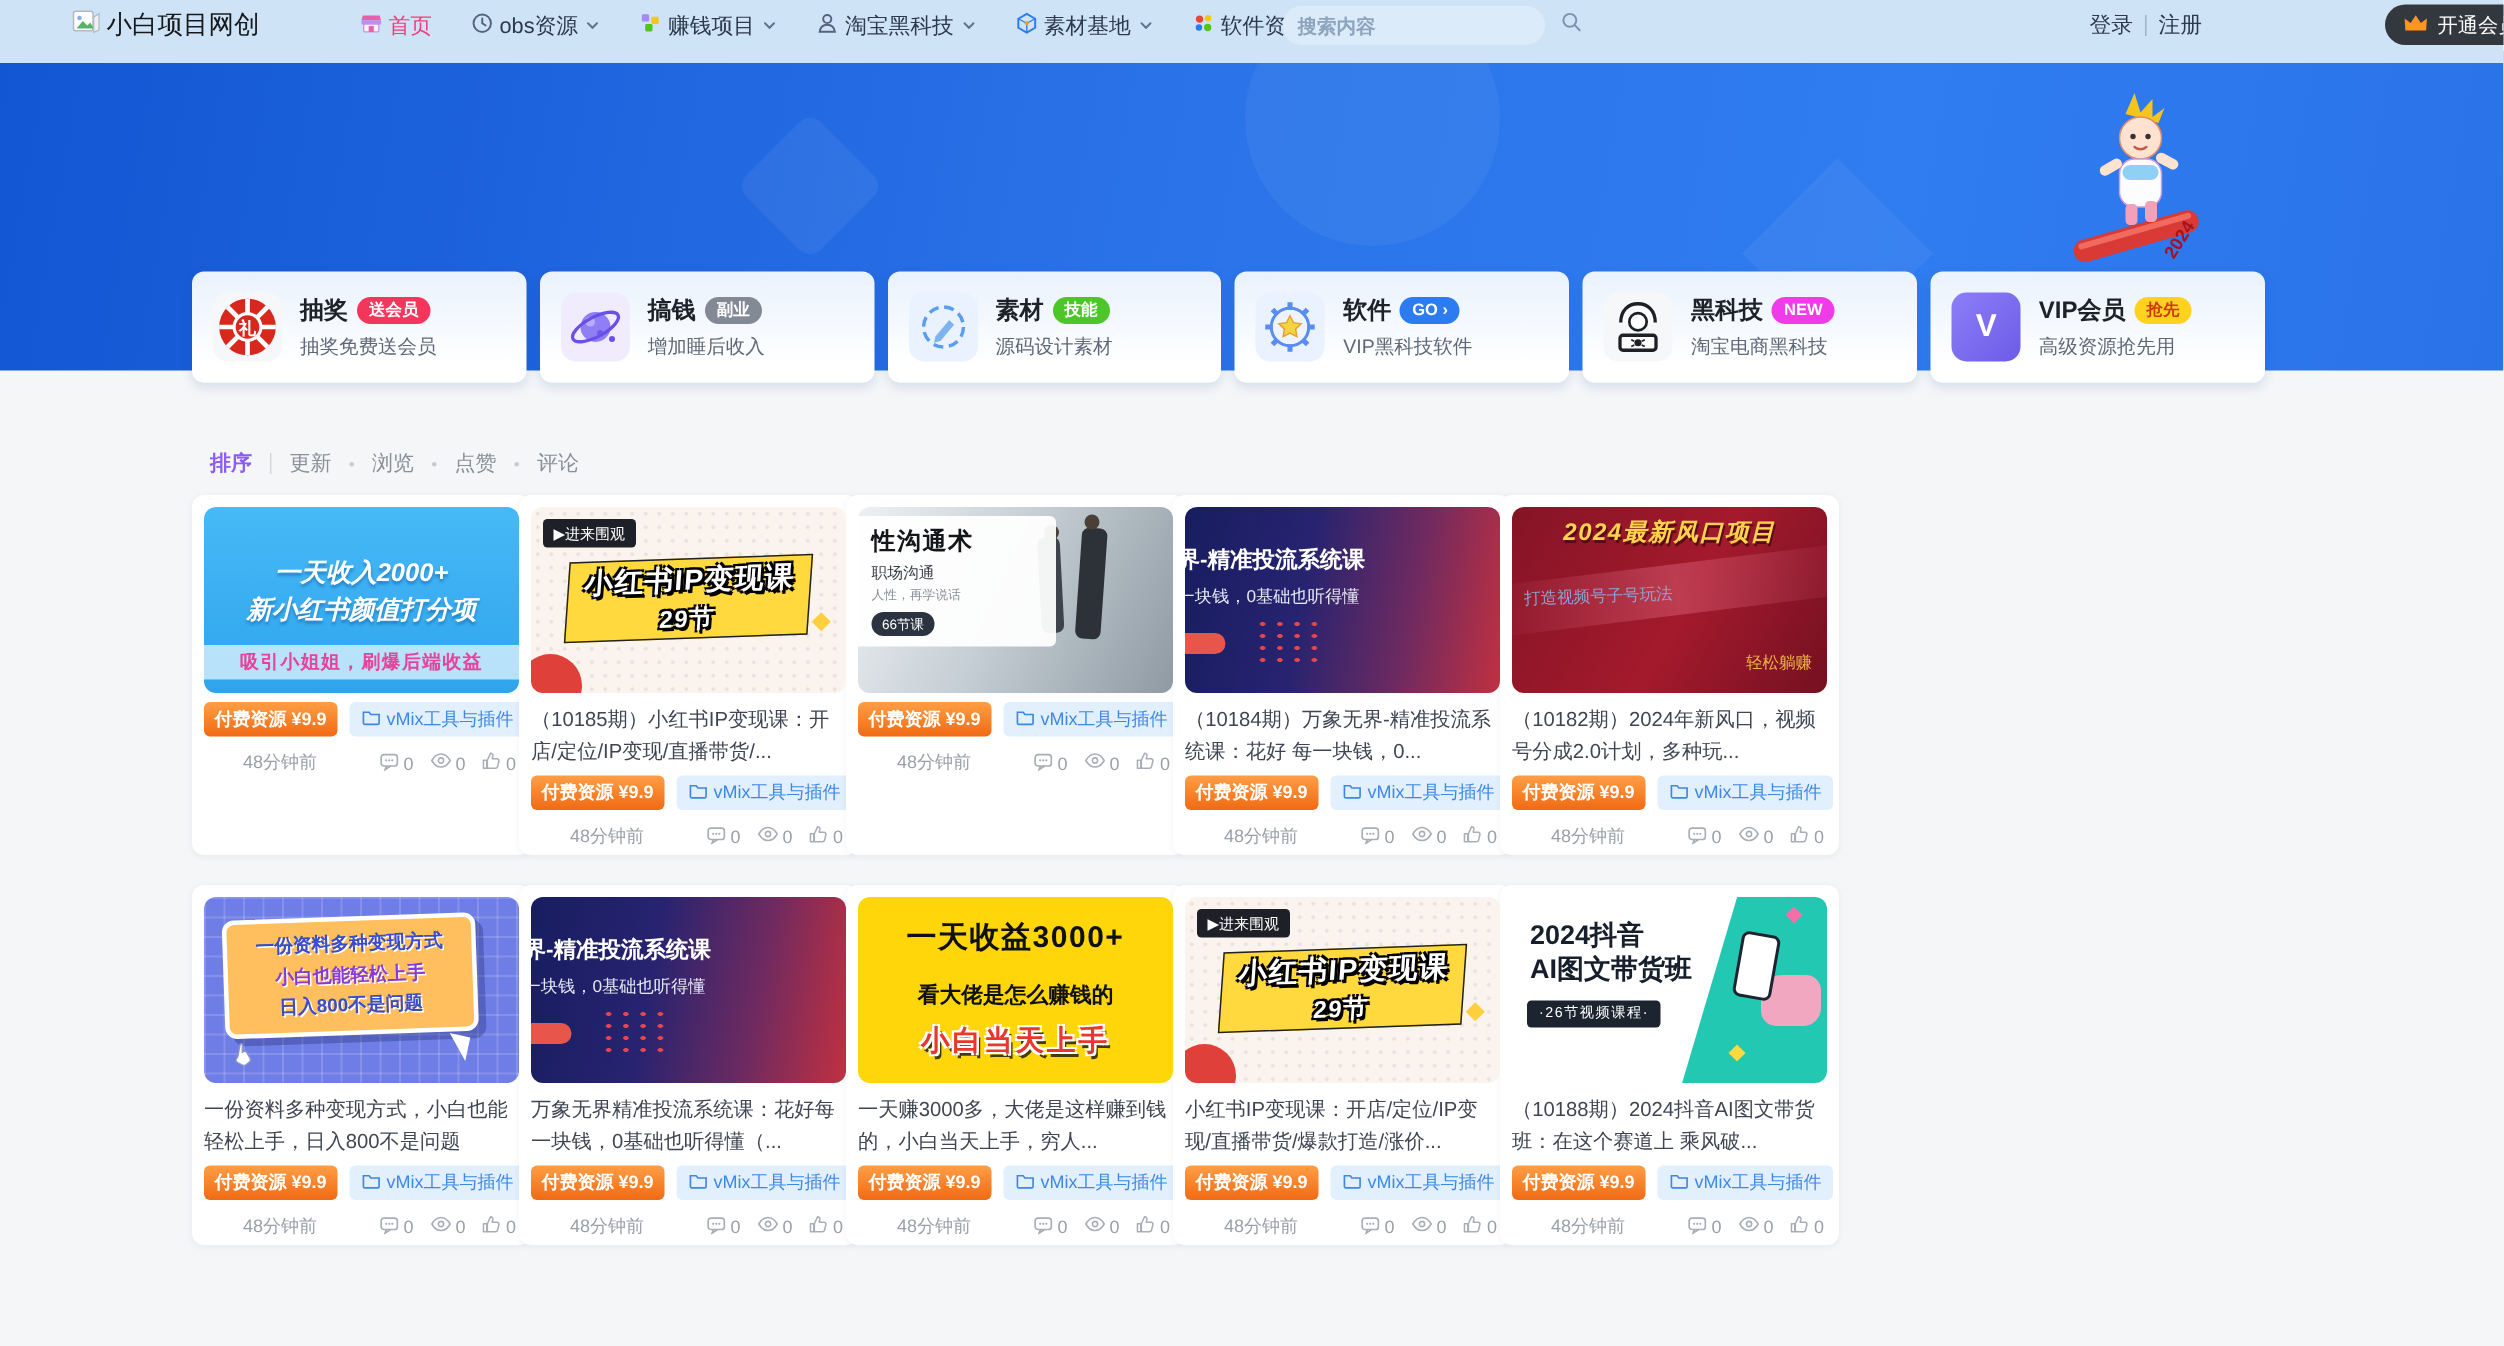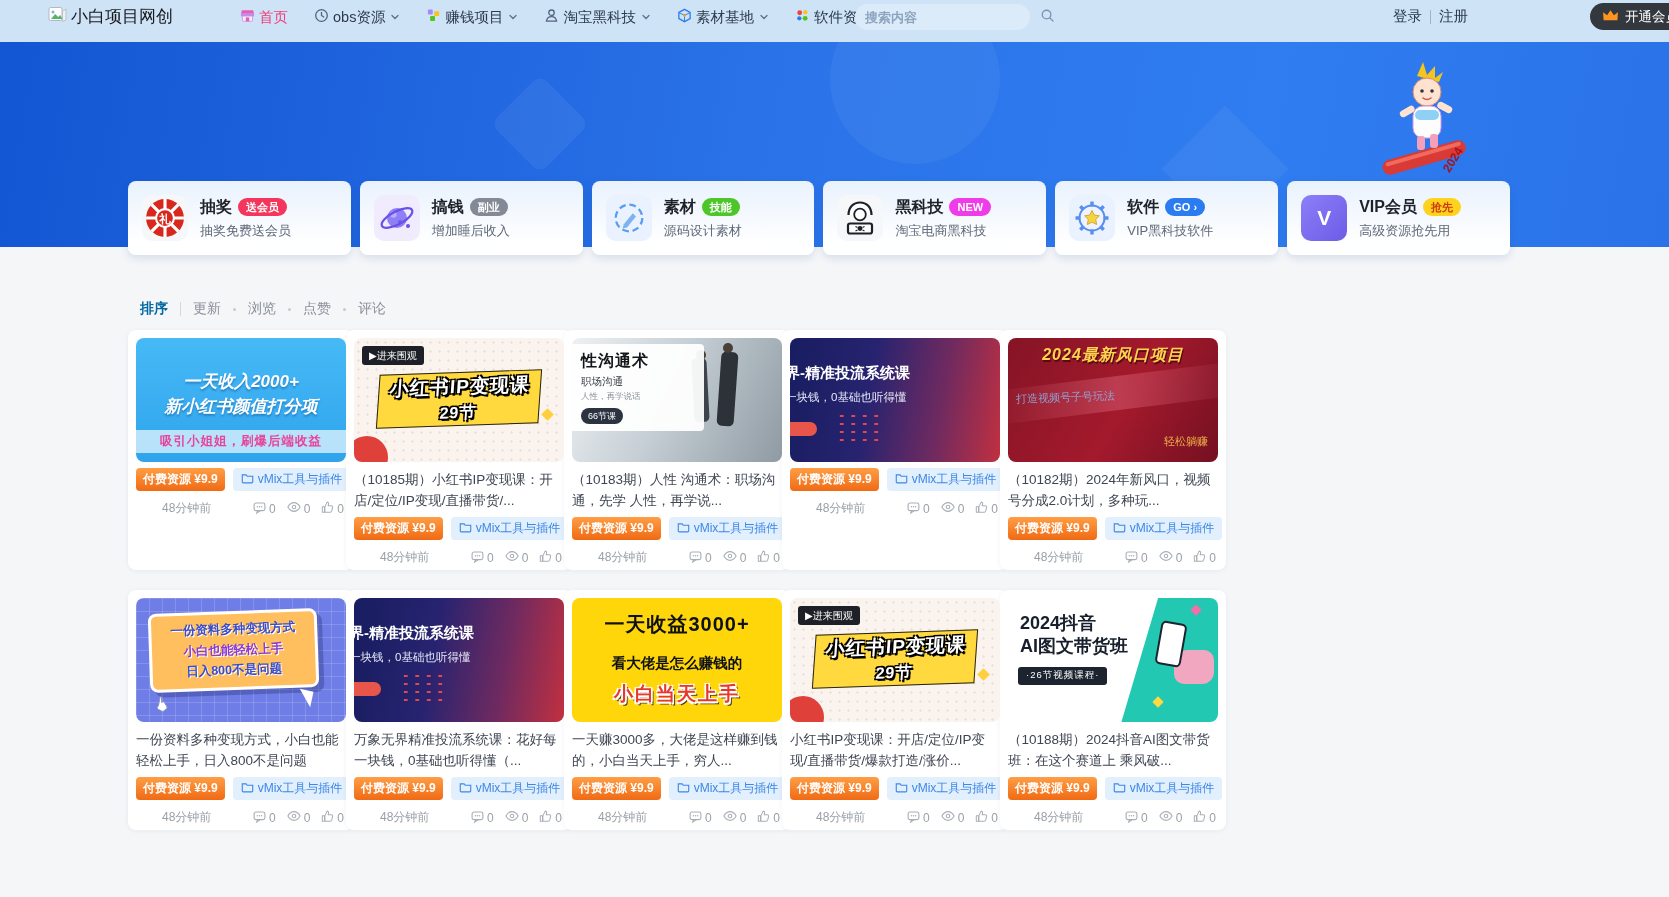--- a/index.html
+++ b/index.html
@@ -36,21 +36,21 @@
   .f-icon.bg-white { background:#f6f7f9; } .f-icon.bg-vip { background:linear-gradient(135deg,#8d7ef8,#6c5ce7); }
   .f-icon .v-letter { color:#fff; font-size:21px; font-weight:bold; }
   .f-body { min-width:0; }
   .f-title-row { display:flex; align-items:center; gap:6px; }
   .f-title { font-size:16px; font-weight:bold; color:#1d2129; }
   .f-badge { font-size:11px; font-weight:bold; padding:1.5px 8px; border-radius:10px; line-height:1.3; white-space:nowrap; }
   .f-desc { font-size:13px; color:#5f6878; margin-top:4px; }
 
   
   .sortbar { position:absolute; left:140px; top:300px; display:flex; align-items:center; gap:12px; font-size:14px; }
-  .sort-label { color:#0369a1; font-weight:bold; }
+  .sort-label { color:#8b5cf6; font-weight:bold; }
   .sort-sep { width:1px; height:14px; background:#d4d9df; }
   .sort-opt { color:#8a9099; cursor:pointer; }
   .sort-dot { width:3px; height:3px; border-radius:50%; background:#c6cbd2; }
 
   
   .grid { position:absolute; left:128px; top:330px; display:grid; grid-template-columns:repeat(5,203px); column-gap:15px; row-gap:20px; }
   .card { width:226px; height:240px; background:#fff; border-radius:8px; box-shadow:0 1px 5px rgba(30,50,90,.06); padding:8px; }
   .thumb { position:relative; height:124px; border-radius:8px; overflow:hidden; }
   .card-title { margin-top:7px; font-size:13.5px; color:#3f4552; line-height:21px; height:42px; overflow:hidden; display:-webkit-box; -webkit-line-clamp:2; -webkit-box-orient:vertical; cursor:pointer; }
   .tag-row { margin-top:6px; display:flex; gap:8px; align-items:center; }
@@ -300,58 +300,58 @@
       </div>
     <div class="f-body">
       <div class="f-title-row">
         <span class="f-title">素材</span>
         <span class="f-badge" style="background: rgb(76, 198, 40); color: rgb(255, 255, 255);">技能</span>
       </div>
       <div class="f-desc">源码设计素材</div>
     </div>
   </div>
     <div class="feature">
-    <div class="f-icon bg-white">
-        <svg width="40" height="40" viewBox="0 0 40 40">
-          <path d="M8.5 17c0-8 5-12.5 11.5-12.5S31.5 9 31.5 17" fill="#fdfdfd" stroke="#1d2026" stroke-width="2.2"></path>
-          <circle cx="20" cy="16.5" r="5.8" fill="#fff" stroke="#1d2026" stroke-width="1.8"></circle>
-          <rect x="8" y="25.5" width="24" height="10" rx="2" fill="#fdfdfd" stroke="#1d2026" stroke-width="2.2"></rect>
-          <circle cx="20" cy="30.5" r="2.4" fill="#1d2026"></circle>
-          <path d="M15.5 28.5l2 1M24.5 28.5l-2 1M15.5 33l2-1M24.5 33l-2-1" stroke="#1d2026" stroke-width="1.2"></path>
-        </svg>
-      </div>
-    <div class="f-body">
-      <div class="f-title-row">
-        <span class="f-title">黑科技</span>
-        <span class="f-badge" style="background: rgb(240, 60, 232); color: rgb(255, 255, 255);">NEW</span>
-      </div>
-      <div class="f-desc">淘宝电商黑科技</div>
-    </div>
-  </div>
-    <div class="feature">
     <div class="f-icon bg-blue">
         <svg width="40" height="40" viewBox="0 0 40 40">
           <g fill="#eef4ff" stroke="#5a8df0" stroke-width="2">
             <circle cx="20" cy="20" r="12.5"></circle>
           </g>
           <g stroke="#5a8df0" stroke-width="3.4">
             <path d="M20 3.5v5M20 31.5v5M3.5 20h5M31.5 20h5M8.3 8.3l3.5 3.5M28.2 28.2l3.5 3.5M31.7 8.3l-3.5 3.5M11.8 28.2l-3.5 3.5"></path>
           </g>
           <path d="M20 12.5l2.3 4.6 5.1.7-3.7 3.6.9 5.1-4.6-2.4-4.6 2.4.9-5.1-3.7-3.6 5.1-.7z" fill="#f5d442" stroke="#e0a42f"></path>
         </svg>
       </div>
     <div class="f-body">
       <div class="f-title-row">
         <span class="f-title">软件</span>
         <span class="f-badge" style="background: rgb(43, 124, 240); color: rgb(255, 255, 255);">GO ›</span>
       </div>
       <div class="f-desc">VIP黑科技软件</div>
     </div>
   </div>
     <div class="feature">
+    <div class="f-icon bg-white">
+        <svg width="40" height="40" viewBox="0 0 40 40">
+          <path d="M8.5 17c0-8 5-12.5 11.5-12.5S31.5 9 31.5 17" fill="#fdfdfd" stroke="#1d2026" stroke-width="2.2"></path>
+          <circle cx="20" cy="16.5" r="5.8" fill="#fff" stroke="#1d2026" stroke-width="1.8"></circle>
+          <rect x="8" y="25.5" width="24" height="10" rx="2" fill="#fdfdfd" stroke="#1d2026" stroke-width="2.2"></rect>
+          <circle cx="20" cy="30.5" r="2.4" fill="#1d2026"></circle>
+          <path d="M15.5 28.5l2 1M24.5 28.5l-2 1M15.5 33l2-1M24.5 33l-2-1" stroke="#1d2026" stroke-width="1.2"></path>
+        </svg>
+      </div>
+    <div class="f-body">
+      <div class="f-title-row">
+        <span class="f-title">黑科技</span>
+        <span class="f-badge" style="background: rgb(240, 60, 232); color: rgb(255, 255, 255);">NEW</span>
+      </div>
+      <div class="f-desc">淘宝电商黑科技</div>
+    </div>
+  </div>
+    <div class="feature">
     <div class="f-icon bg-vip">
         <span class="v-letter">V</span>
       </div>
     <div class="f-body">
       <div class="f-title-row">
         <span class="f-title">VIP会员</span>
         <span class="f-badge" style="background: rgb(255, 210, 30); color: rgb(207, 58, 13);">抢先</span>
       </div>
       <div class="f-desc">高级资源抢先用</div>
     </div>
@@ -464,21 +464,20 @@
     </div>
   </div>
     <div class="card">
     <div class="thumb v-photo">
         <div class="fig a"></div>
         <div class="fig b"></div>
         <div class="head a"></div>
         <div class="head b"></div>
         <div class="panel"><div class="pt">性沟通术</div><div class="ps">职场沟通</div><div class="pm">人性，再学说话</div><span class="ptag">66节课</span></div>
       </div>
-    <div class="card-title">（10183期）人性 沟通术：职场沟通，先学 人性，再学说...</div>
     <div class="tag-row">
       <span class="price-badge">付费资源 ¥9.9</span>
       <span class="cat-badge">
         <span class="cat-icon"><svg width="13" height="11" viewBox="0 0 14 12">
               <path d="M1.3 2h4.2l1.2 1.6h6V9.8a1 1 0 0 1-1 1H2.3a1 1 0 0 1-1-1z" fill="none" stroke="#3c87e8" stroke-width="1.2"></path>
             </svg></span>
         <span class="cat-label">vMix工具与插件</span>
       </span>
     </div>
     <div class="meta-row">
@@ -510,20 +509,21 @@
       </span>
     </div>
   </div>
     <div class="card">
     <div class="thumb v-navy">
         <div class="l1">界-精准投流系统课</div>
         <div class="l2">一块钱，0基础也听得懂</div>
         <div class="dots"></div>
         <div class="blob"></div>
       </div>
+    <div class="card-title">（10184期）万象无界-精准投流系统课：花好 每一块钱，0...</div>
     <div class="tag-row">
       <span class="price-badge">付费资源 ¥9.9</span>
       <span class="cat-badge">
         <span class="cat-icon"><svg width="13" height="11" viewBox="0 0 14 12">
               <path d="M1.3 2h4.2l1.2 1.6h6V9.8a1 1 0 0 1-1 1H2.3a1 1 0 0 1-1-1z" fill="none" stroke="#3c87e8" stroke-width="1.2"></path>
             </svg></span>
         <span class="cat-label">vMix工具与插件</span>
       </span>
     </div>
     <div class="meta-row">

